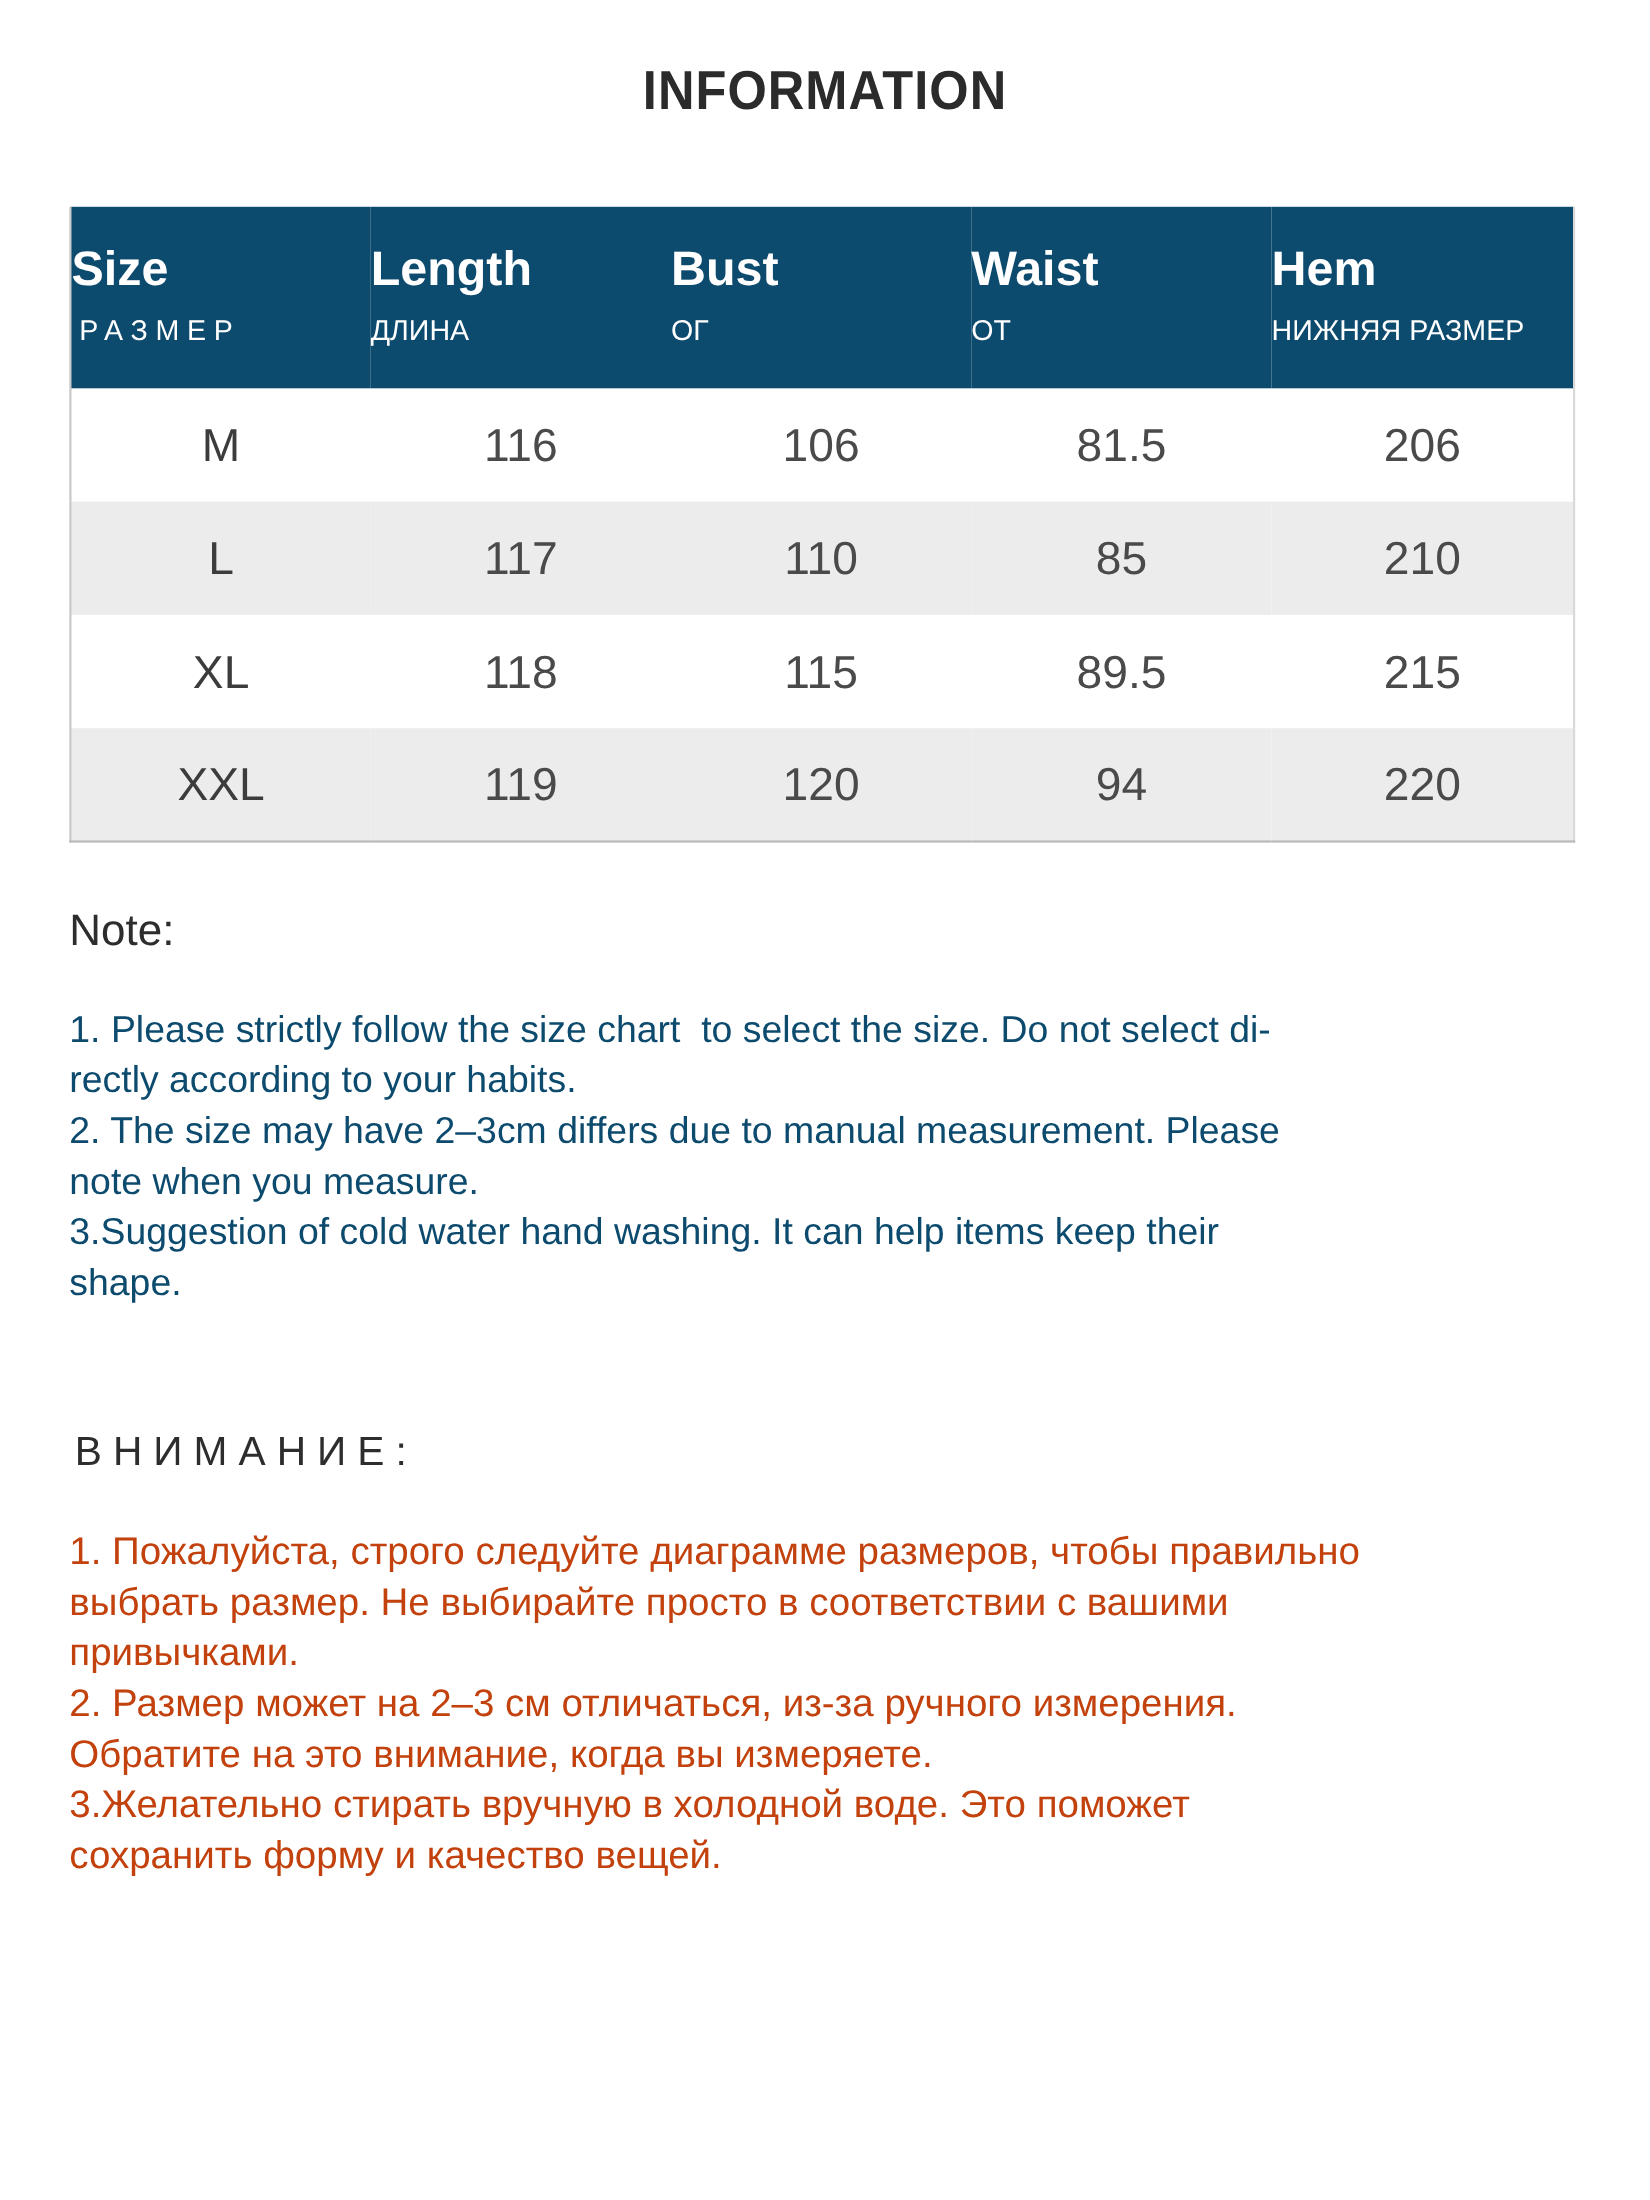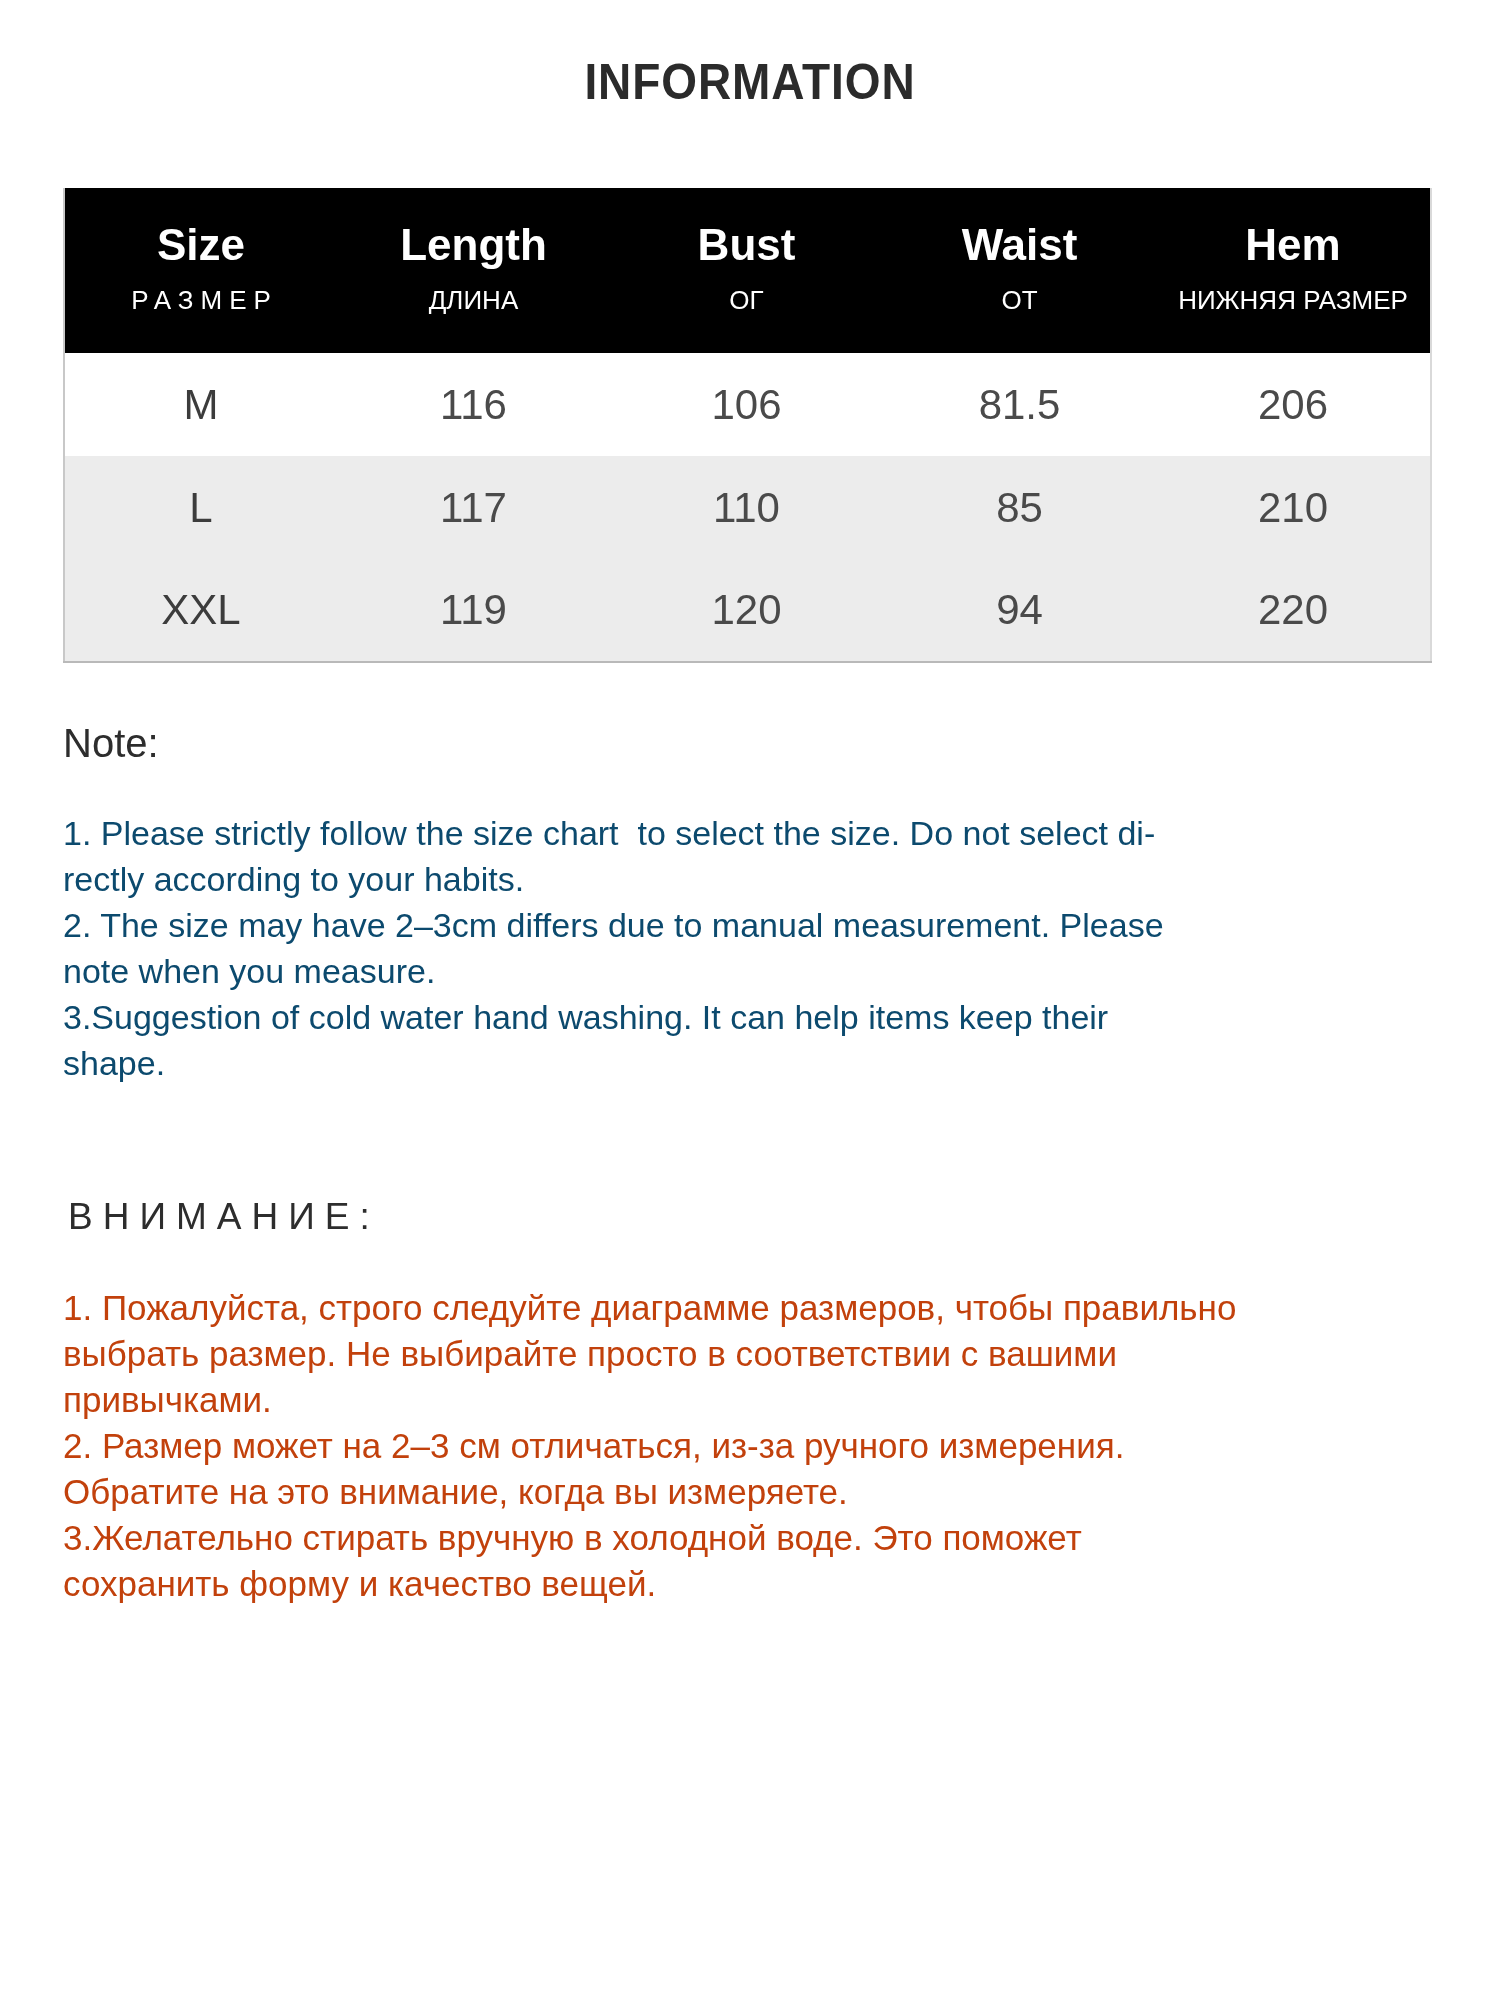--- a/index.html
+++ b/index.html
@@ -30,25 +30,25 @@
   table.size-table {
     width: 1367px;
     margin: 76px 0 0 63px;
     border-collapse: collapse;
     table-layout: fixed;
     border-left: 2px solid #c8c8c8;
     border-right: 2px solid #d9d9d9;
     border-bottom: 2px solid #b9b9b9;
   }
   thead th {
-    background: #000000;
+    background: #0c4a6e;
     color: #ffffff;
     height: 165px;
     vertical-align: middle;
-    text-align: center;
+    text-align: left;
     font-weight: 400;
     padding-bottom: 10px;
   }
   .h-en {
     display: block;
     font-size: 44px;
     font-weight: 700;
     line-height: 52px;
     margin-top: 4px;
   }
@@ -148,20 +148,27 @@
       <td>81.5</td>
       <td>206</td>
     </tr>
     <tr class="striped">
       <td class="size-label">L</td>
       <td>117</td>
       <td>110</td>
       <td>85</td>
       <td>210</td>
     </tr>
+    <tr>
+      <td class="size-label">XL</td>
+      <td>118</td>
+      <td>115</td>
+      <td>89.5</td>
+      <td>215</td>
+    </tr>
     <tr class="striped">
       <td class="size-label">XXL</td>
       <td>119</td>
       <td>120</td>
       <td>94</td>
       <td>220</td>
     </tr>
   </tbody>
 </table>
 

